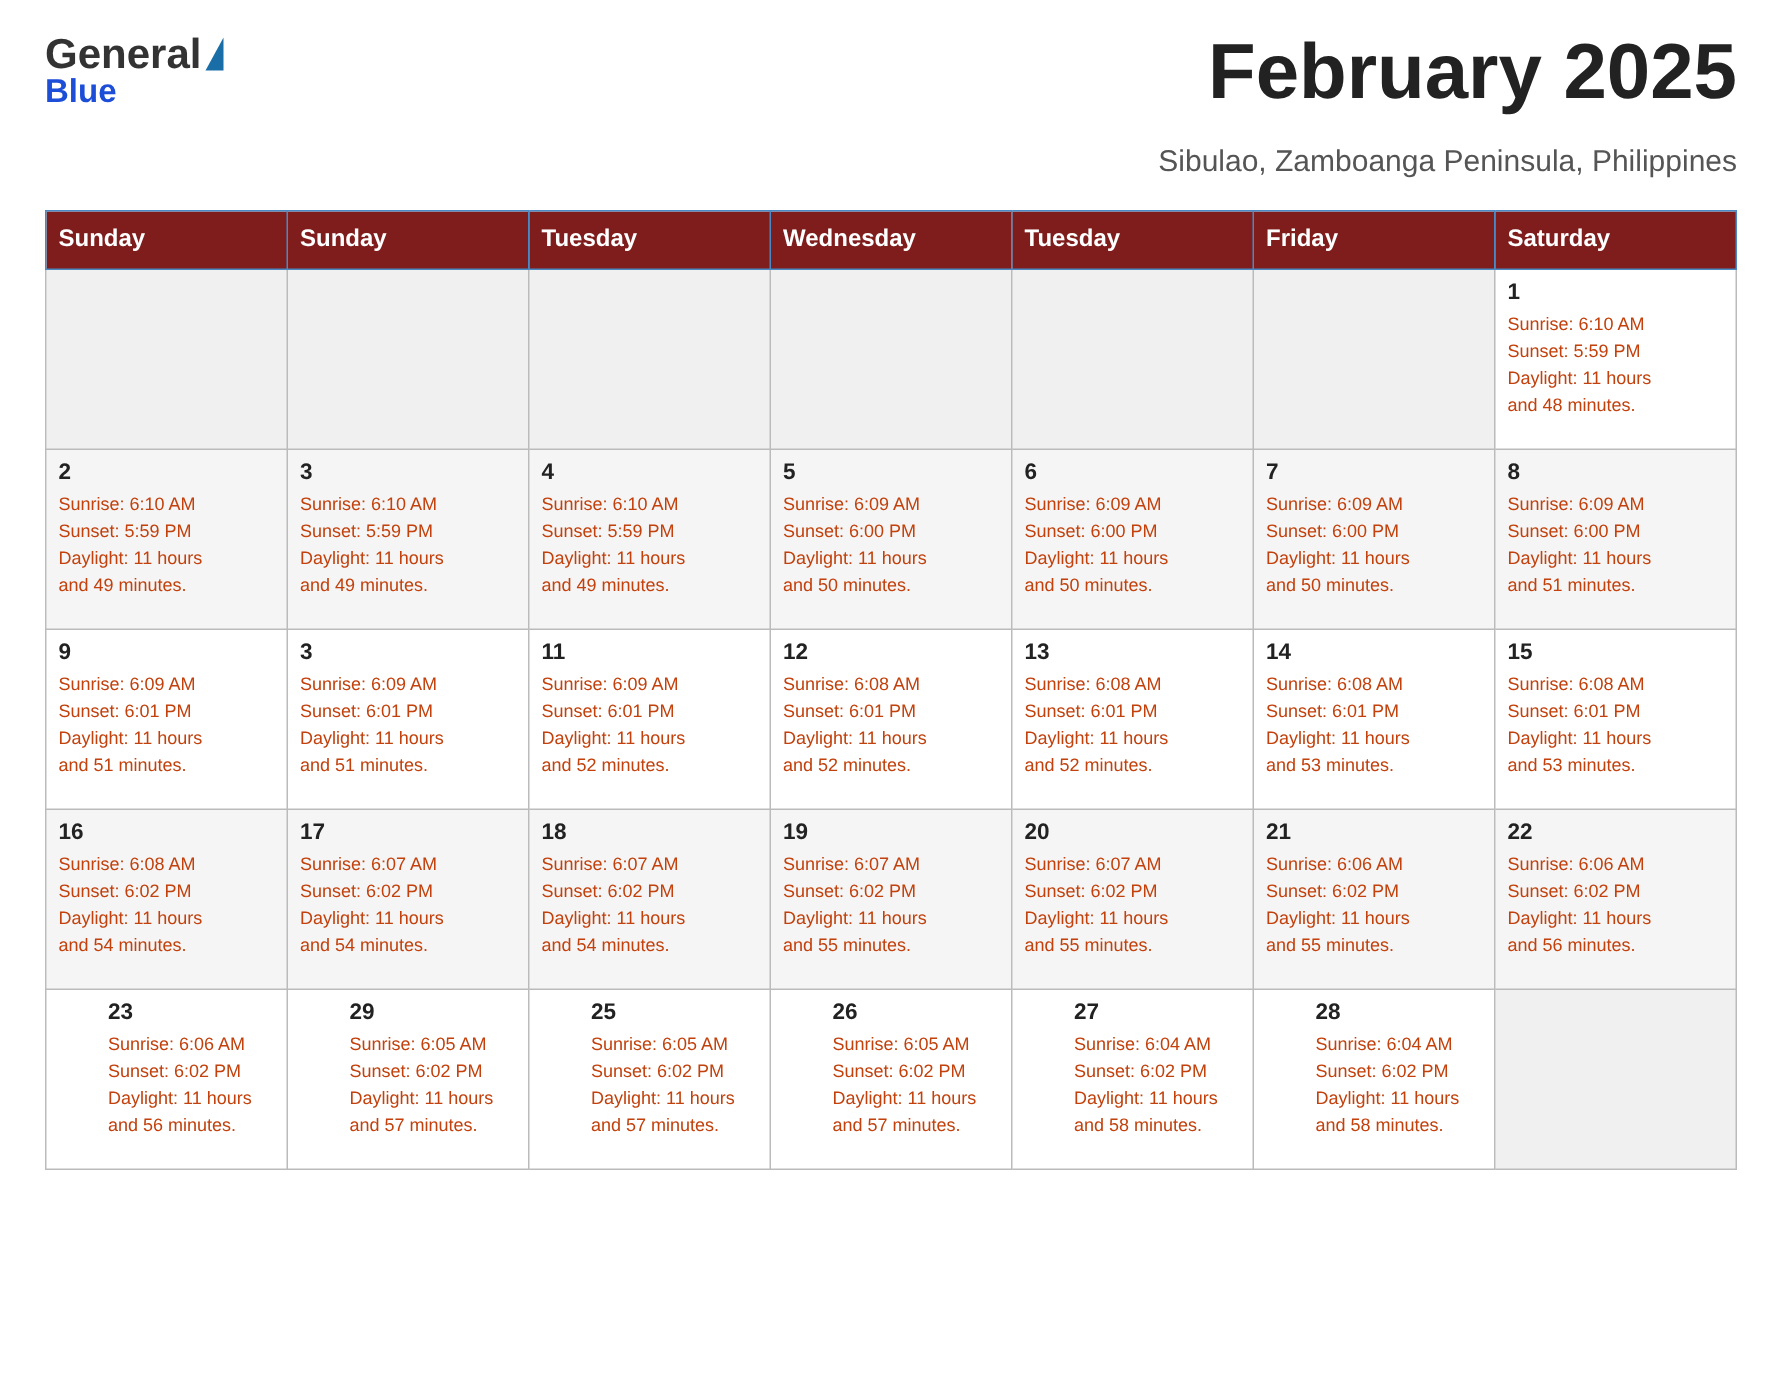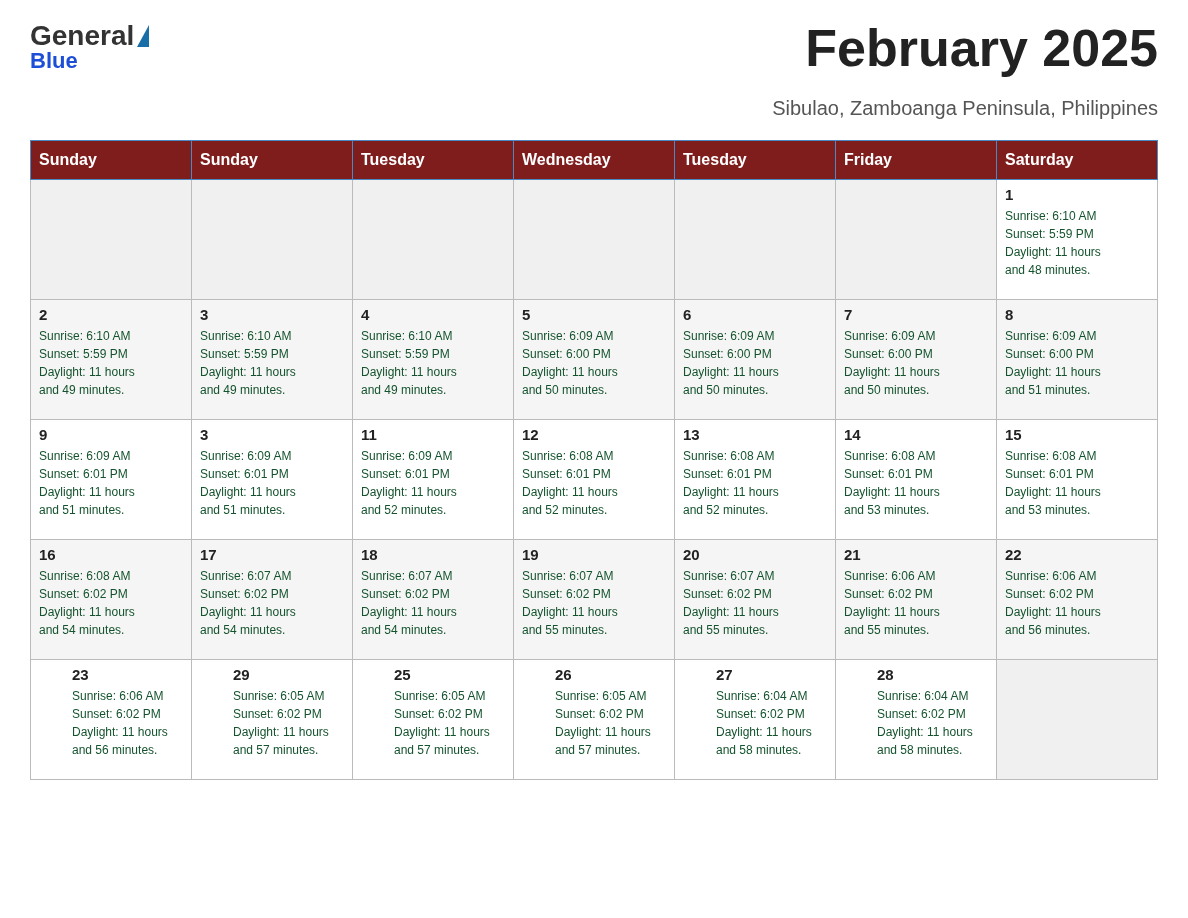--- a/index.html
+++ b/index.html
@@ -88,21 +88,21 @@
     }
     .day-num {
       font-size: 15px;
       font-weight: bold;
       color: #222;
       display: block;
       margin-bottom: 4px;
     }
     .day-info {
       font-size: 12px;
-      color: #14532d;
+      color: #c2410c;
       line-height: 1.5;
     }
     .empty-cell {
       background-color: #f0f0f0 !important;
     }
     .row-1 td { background-color: #f5f5f5; }
     .row-2 td { background-color: #fff; }
     .row-3 td { background-color: #f5f5f5; }
     .row-4 td { background-color: #fff; margin-left: 22px; }
     .row-5 td { background-color: #f5f5f5; padding-left: 41px; }

